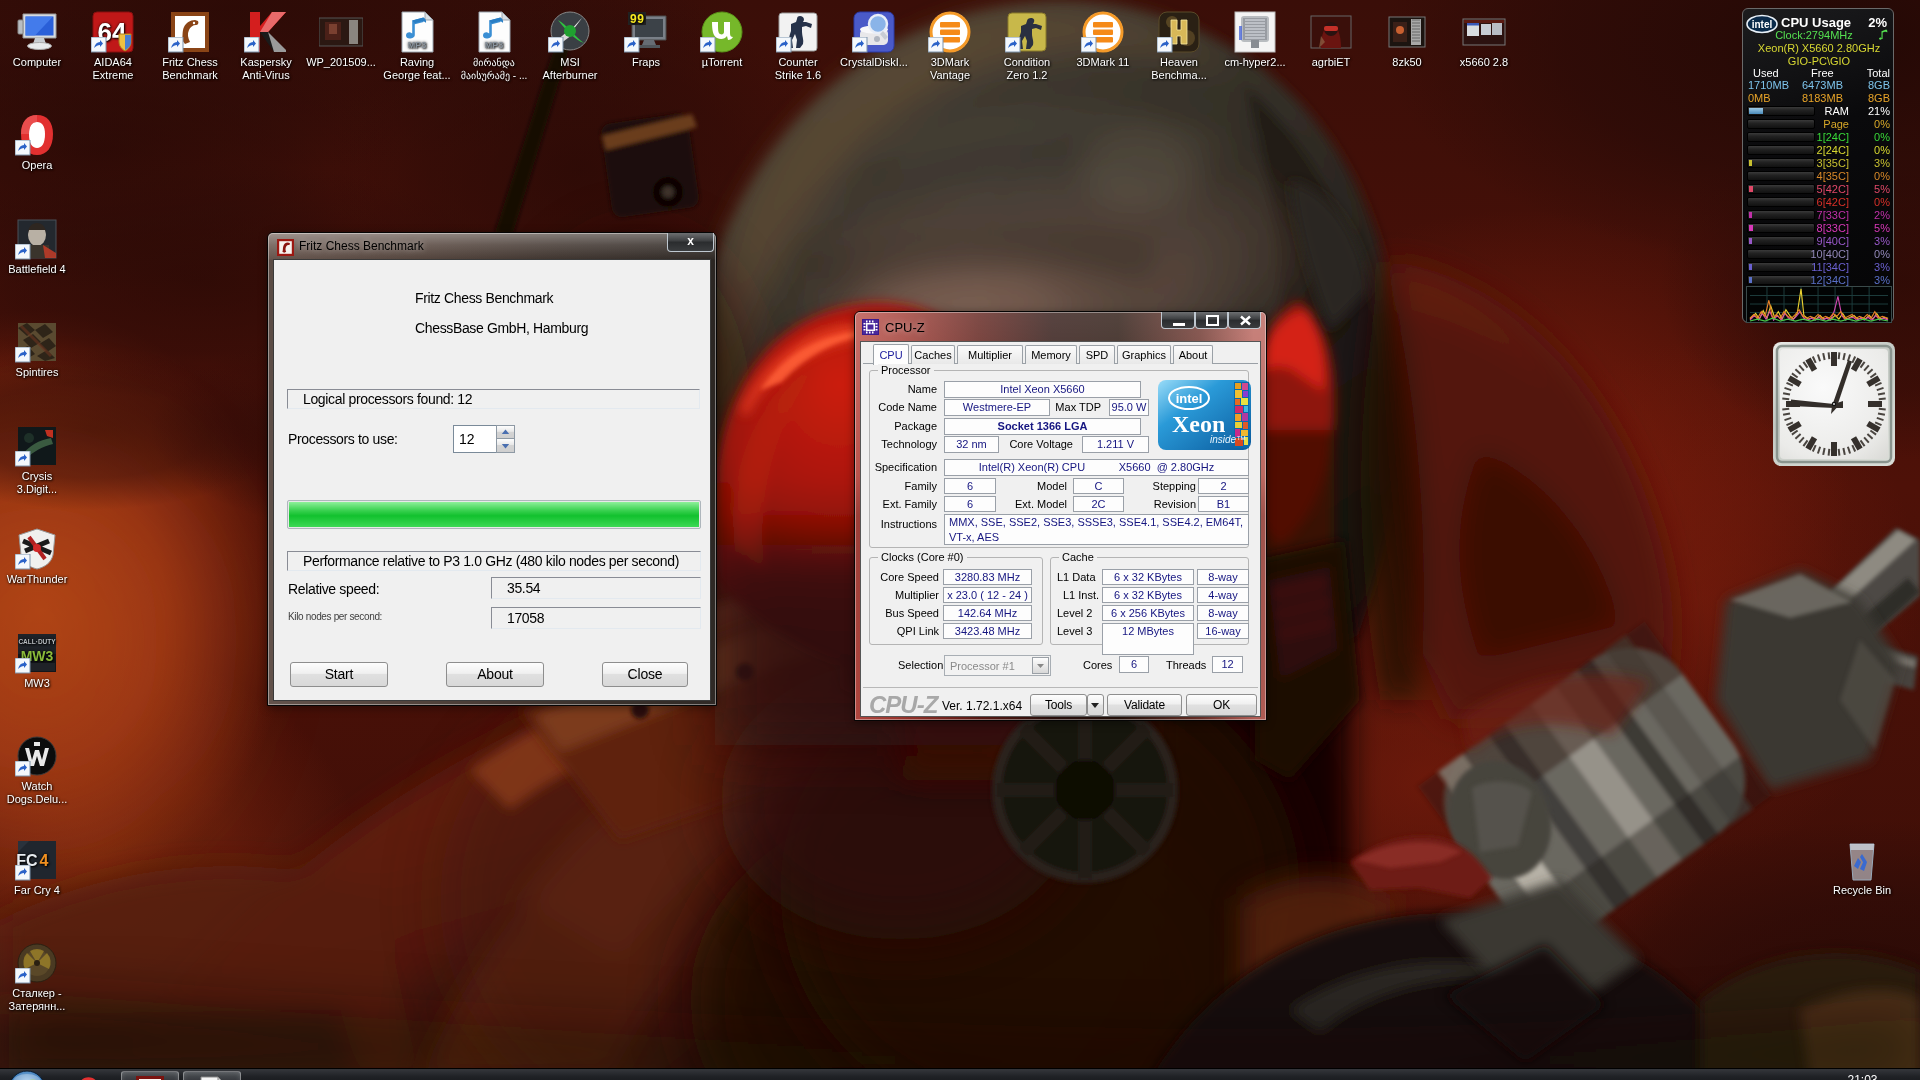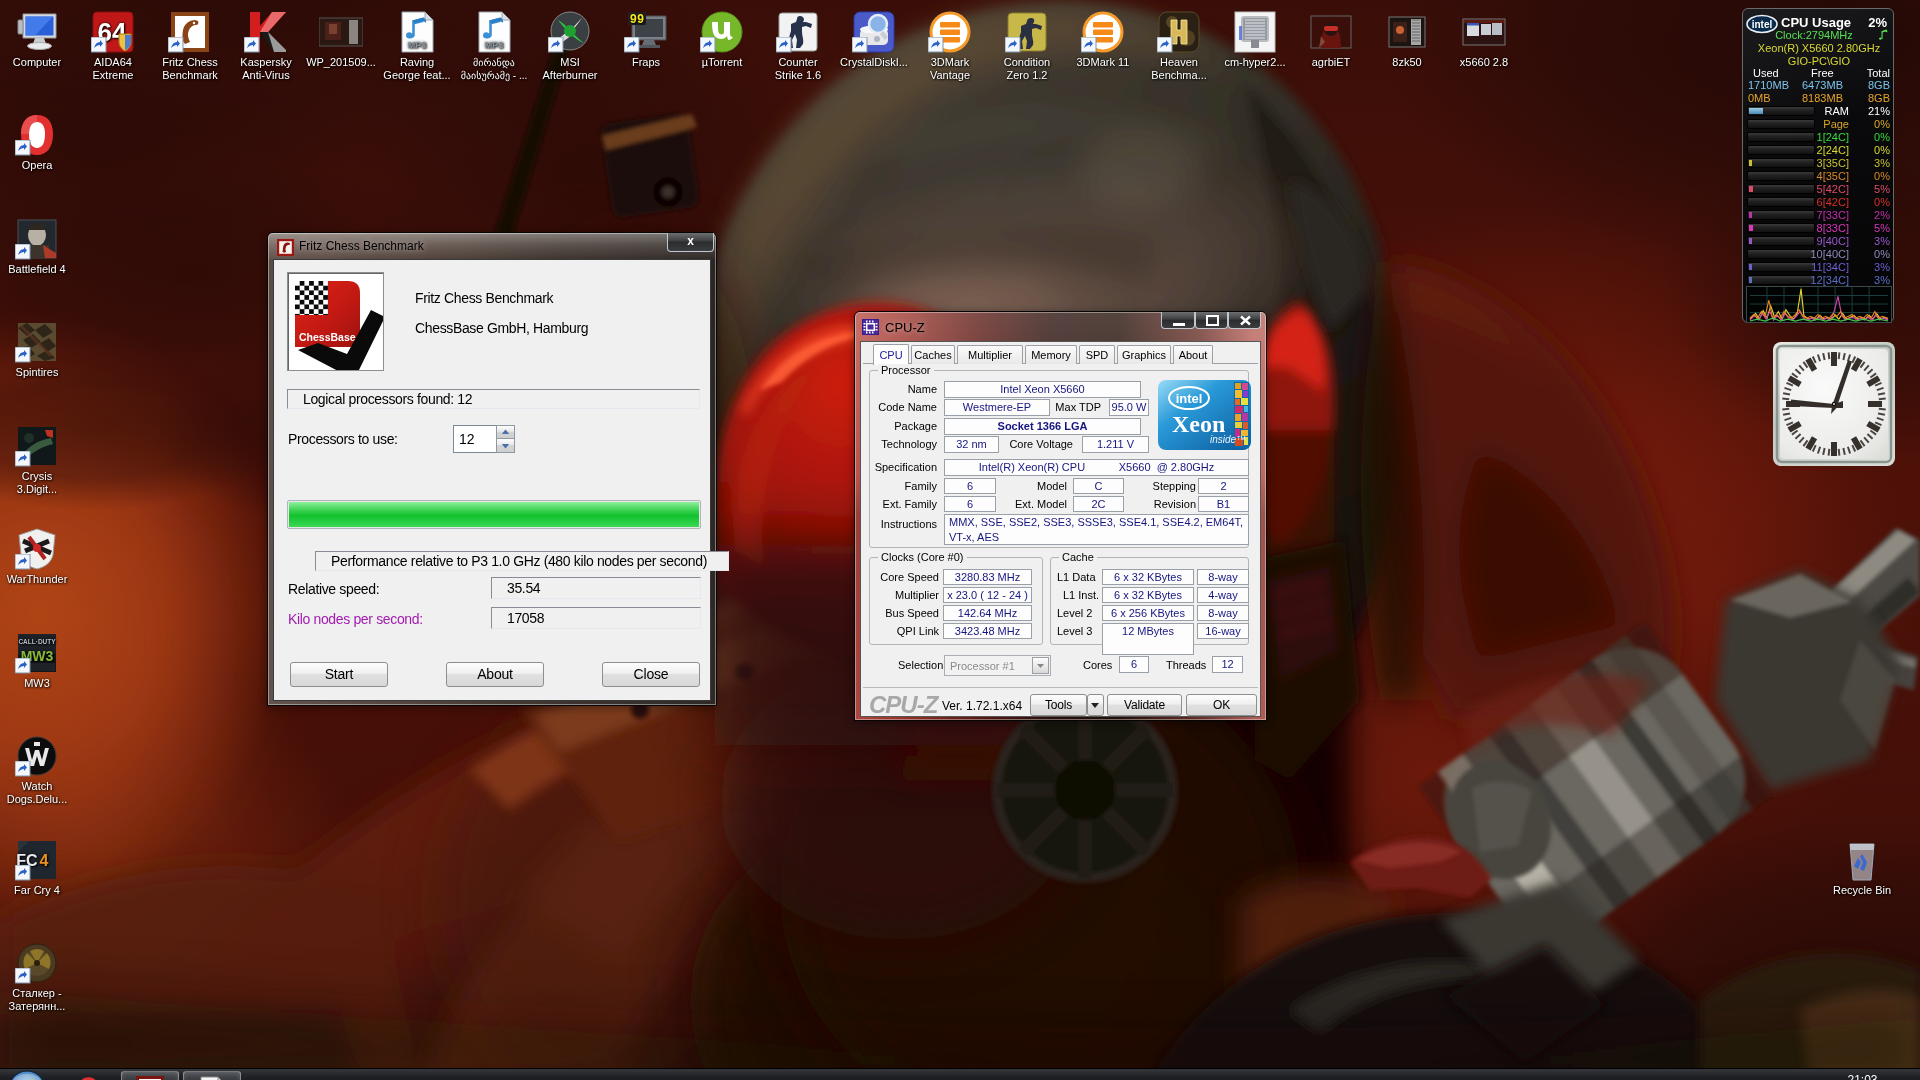--- a/index.html
+++ b/index.html
@@ -691,65 +691,45 @@
   <svg width="17" height="17" viewBox="0 0 17 17" style="position:absolute;left:9px;top:6px;">
         <rect width="17" height="17" fill="#9c1812"></rect>
         <rect x="2.2" y="2.2" width="12.6" height="12.6" fill="#f6f2ee"></rect>
         <path d="M 10.8,3.6 C 8.4,3.6 6.9,5.2 6.3,7.2 C 5.7,9.2 6.1,11.2 5.4,12.8 L 7.2,13.8 L 9.2,12.8 C 8.2,10.8 8.3,8.8 9.2,7.4 C 9.8,6.5 10.8,6 12,6 C 12.8,6 13.2,5 12.7,4.1 Z" fill="#8a1410"></path>
       </svg>
   <div class="tbtxt" style="left:31px;top:6px;">Fritz Chess Benchmark</div>
   <div class="capbtn" style="left:399px;top:0;width:47px;height:19px;font-size:12px;font-weight:bold;line-height:17px;">x</div>
 
   <div class="client" style="left:5px;top:26px;width:438px;height:442px;border:1px solid #3a3a3a;">
 
-    <div style="position:absolute;left:13px;top:12px;width:97px;height:99px;background:#fff;border:1px solid #8e8e8e;box-shadow:inset 1px 1px 0 #666;">
-      <svg width="95" height="97" viewBox="0 0 95 97">
-        <defs>
-              <linearGradient id="cbred" x1="0" y1="0" x2="1" y2="1">
-                <stop offset="0" stop-color="#e02418"></stop>
-                <stop offset="0.6" stop-color="#c01812"></stop>
-                <stop offset="1" stop-color="#9c120e"></stop>
-              </linearGradient>
-        <pattern id="chk" width="9.4" height="9.4" patternUnits="userSpaceOnUse" x="7" y="8">
-                <rect width="9.4" height="9.4" fill="#fff"></rect>
-                <rect x="4.7" width="4.7" height="4.7" fill="#0a0a0a"></rect>
-                <rect y="4.7" width="4.7" height="4.7" fill="#0a0a0a"></rect>
-              </pattern>
-            </defs>
-        <path d="M 7,8 L 60,8 Q 72,8 72,20 L 72,74 L 7,74 Z" fill="url(#cbred)"></path>
-        <rect x="7" y="8" width="33" height="34" fill="url(#chk)"></rect>
-        <text x="11" y="68" font-size="10.5" font-weight="bold" fill="#fff" font-family="Liberation Sans">ChessBase</text>
-        <path d="M 10,77 L 30,70 L 59,81 L 83,37 L 97,44 L 70,99 L 52,99 Z" fill="#0a0a0a"></path>
-      </svg>
-    </div>
     <div style="position:absolute;left:141px;top:30px;font-size:14px;letter-spacing:-0.35px;color:#000;">Fritz Chess Benchmark</div>
     <div style="position:absolute;left:141px;top:60px;font-size:14px;letter-spacing:-0.35px;color:#000;">ChessBase GmbH, Hamburg</div>
     <div class="sunken" style="left:13px;top:129px;width:413px;height:20px;line-height:18px;">Logical processors found: 12</div>
     <div style="position:absolute;left:14px;top:171px;font-size:14px;letter-spacing:-0.35px;color:#000;">Processors to use:</div>
     <div style="position:absolute;left:179px;top:165px;width:44px;height:28px;background:#fff;border:1px solid #7a8a99;font-size:14px;padding:5px 0 0 5px;color:#000;">12</div>
     <div style="position:absolute;left:222px;top:165px;width:19px;height:28px;">
       <div style="position:absolute;left:0;top:0;width:19px;height:14px;background:linear-gradient(#fefefe,#e8e8e8 45%,#d4d4d4 50%,#cfcfcf);border:1px solid #8e99a4;"></div>
       <div style="position:absolute;left:0;top:14px;width:19px;height:14px;background:linear-gradient(#fefefe,#e8e8e8 45%,#d4d4d4 50%,#cfcfcf);border:1px solid #8e99a4;border-top:none;"></div>
       <svg width="19" height="28" viewBox="0 0 19 28" style="position:absolute;left:0;top:0;">
             <path d="M 9.5,4.5 L 13.2,9 L 5.8,9 Z" fill="#4a6fb0"></path>
             <path d="M 9.5,23.5 L 13.2,19 L 5.8,19 Z" fill="#4a6fb0"></path>
           </svg>
     </div>
 
     <div style="position:absolute;left:13px;top:240px;width:414px;height:29px;background:#e8e8e8;border:1px solid #aeb6bc;border-radius:2px;">
       <div style="position:absolute;left:1px;top:1px;width:410px;height:25px;background:linear-gradient(#8ef09a,#37d04e 35%,#12c12e 55%,#3cd955);"></div>
     </div>
-    <div class="sunken" style="left:13px;top:291px;width:414px;height:20px;line-height:18px;margin-left:28px;">Performance relative to P3 1.0 GHz (480 kilo nodes per second)</div>
+    <div class="sunken" style="left:13px;top:291px;width:414px;height:20px;line-height:18px;">Performance relative to P3 1.0 GHz (480 kilo nodes per second)</div>
     <div style="position:absolute;left:14px;top:321px;font-size:14px;letter-spacing:-0.35px;color:#000;">Relative speed:</div>
     <div class="sunken" style="left:217px;top:317px;width:210px;height:22px;line-height:20px;">35.54</div>
-    <div style="position:absolute;left:14px;top:351px;font-size:14px;letter-spacing:-0.35px;color:#a21caf;">Kilo nodes per second:</div>
+    <div style="position:absolute;left:14px;top:351px;font-size:10px;letter-spacing:-0.35px;color:#404040;">Kilo nodes per second:</div>
     <div class="sunken" style="left:217px;top:347px;width:210px;height:22px;line-height:20px;">17058</div>
     <div class="btn" style="left:16px;top:402px;width:98px;height:25px;line-height:23px;">Start</div>
     <div class="btn" style="left:172px;top:402px;width:98px;height:25px;line-height:23px;">About</div>
-    <div class="btn" style="left:328px;top:402px;width:98px;height:25px;line-height:23px;">Close</div>
+    <div class="btn" style="left:328px;top:402px;width:86px;height:25px;line-height:23px;">Close</div>
   </div>
 </div>
 
 <div class="win" id="cpuz" style="left:854px;top:311px;width:413px;height:410px;background:linear-gradient(90deg,#b84a42 0%,#9c342c 12%,#5c1a14 30%,#2a100c 48%,#241008 64%,#6a3028 84%,#b86058 97%);">
   <div class="glass" style="background:linear-gradient(rgba(255,255,255,0.22),rgba(255,255,255,0.06) 40%,rgba(0,0,0,0.14) 50%,rgba(0,0,0,0.05));box-shadow:inset 0 0 0 1px rgba(255,255,255,0.38);"></div>
   <svg width="17" height="16" viewBox="0 0 17 16" style="position:absolute;left:7px;top:7px;">
         <rect width="17" height="16" fill="#3a1a8c"></rect>
         <rect x="1" y="1" width="15" height="14" fill="#4a2a9c"></rect>
         <g fill="#fff">
           <rect x="4" y="4" width="9" height="8"></rect>

